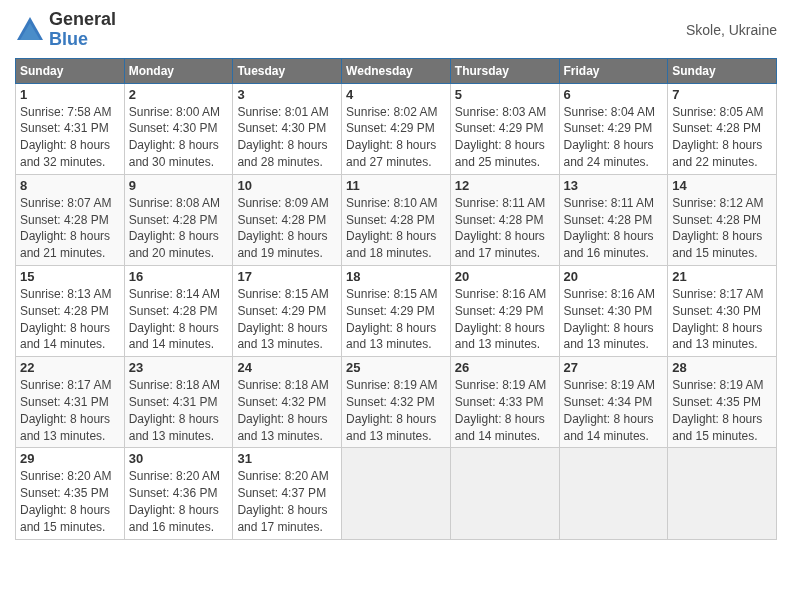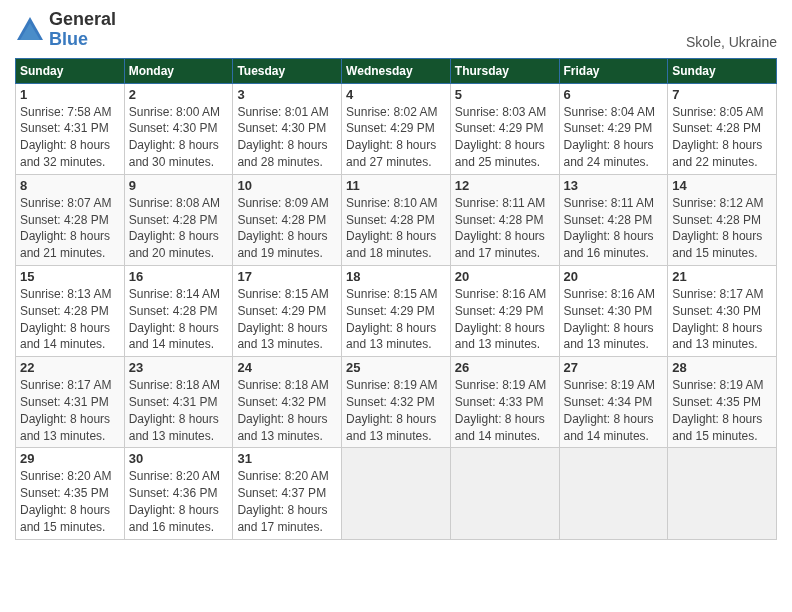--- a/index.html
+++ b/index.html
@@ -10,21 +10,21 @@
       height: 612px;
       overflow: hidden;
     }
     .container {
       width: 792px;
       padding: 10px 15px;
     }
     .header {
       display: flex;
       justify-content: space-between;
-      align-items: flex-end;
+      align-items: center;
       margin-bottom: 8px;
     }
     .logo {
       display: flex;
       align-items: center;
     }
     .logo-text {
       display: flex;
       flex-direction: column;
       line-height: 1.1;
@@ -55,21 +55,21 @@
     .subtitle {
       font-size: 14px;
       color: #555;
     }
     table {
       width: 100%;
       border-collapse: collapse;
       table-layout: fixed;
     }
     thead tr th {
-      background-color: #14532d;
+      background-color: #737373;
       color: #fff;
       font-size: 12px;
       font-weight: bold;
       padding: 5px 4px;
       text-align: left;
       border: 1px solid #2e6da4;
     }
     tbody tr td {
       vertical-align: top;
       border: 1px solid #ccc;

